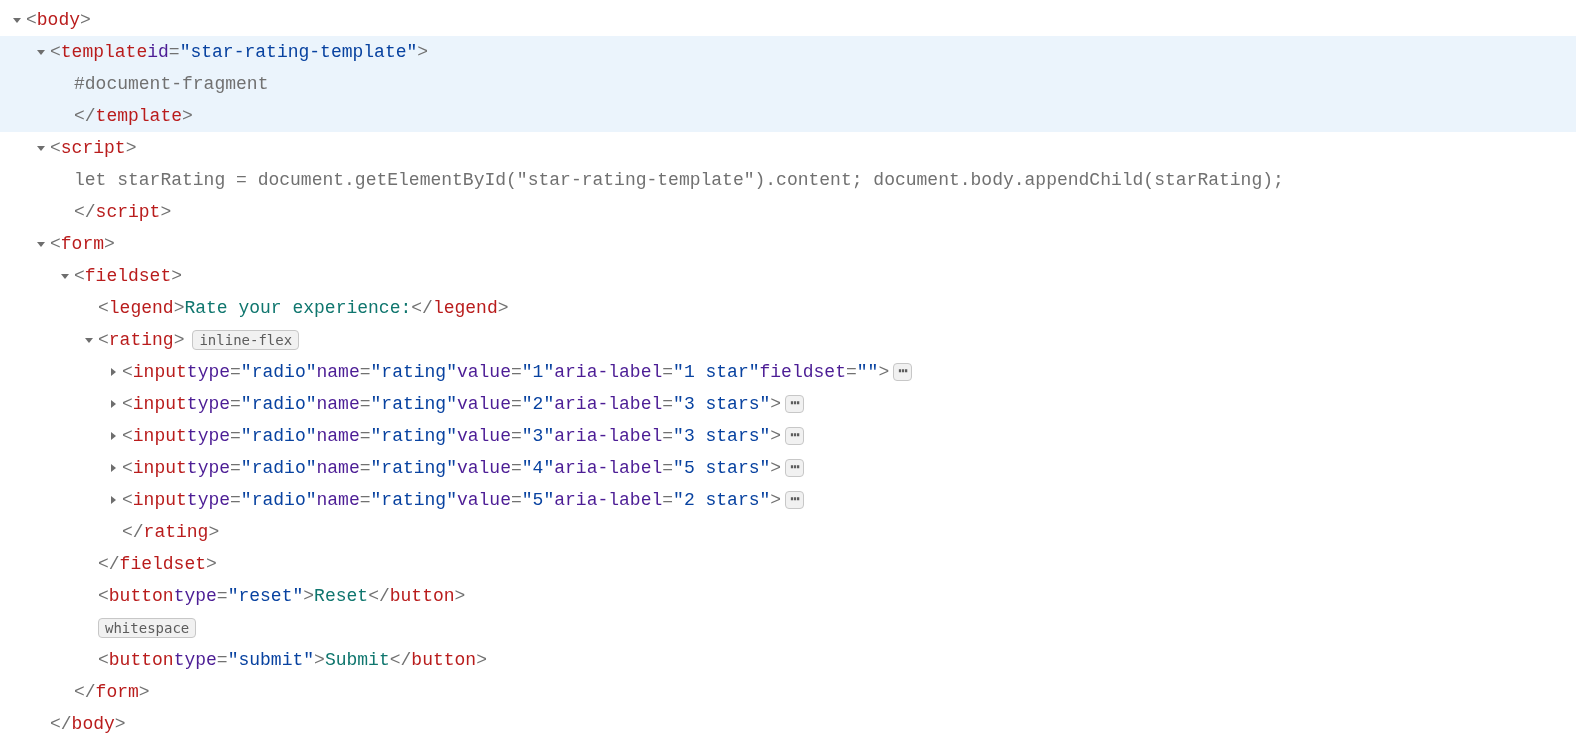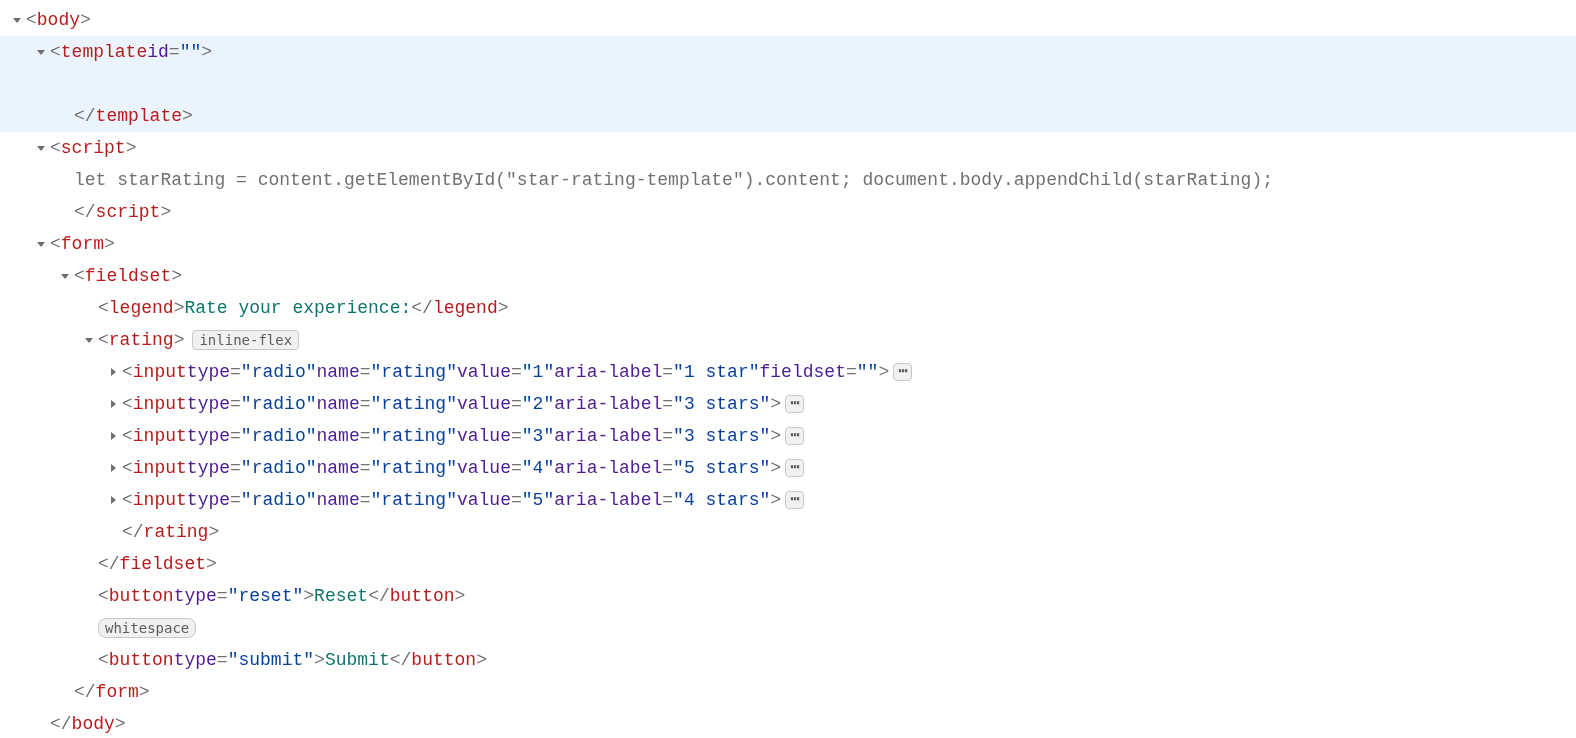--- a/index.html
+++ b/index.html
@@ -98,27 +98,31 @@
         <svg viewBox="0 0 10 10">
           <path d="M1 3 L9 3 L5 8 Z"></path>
         </svg>
       </span>
       <span class="content">
         <span class="pun">&lt;</span>
         <span class="tag">template</span> 
         <span class="attr-n">id</span>
         <span class="pun">=</span>
         <span class="attr-v">"</span>
+        <span class="attr-v">star-rating-template</span>
         <span class="attr-v">"</span>
         <span class="pun">&gt;</span>
       </span>
     </div>
     <div class="row highlight">
       <span class="indent" style="width: 48px;"></span>
       <span class="tw"></span>
+      <span class="content">
+        <span class="gray-text">#document-fragment</span>
+      </span>
     </div>
     <div class="row highlight">
       <span class="indent" style="width: 48px;"></span>
       <span class="tw"></span>
       <span class="content">
         <span class="pun">&lt;/</span>
         <span class="tag">template</span>
         <span class="pun">&gt;</span>
       </span>
     </div>
@@ -132,21 +136,21 @@
       <span class="content">
         <span class="pun">&lt;</span>
         <span class="tag">script</span>
         <span class="pun">&gt;</span>
       </span>
     </div>
     <div class="row">
       <span class="indent" style="width: 48px;"></span>
       <span class="tw"></span>
       <span class="content">
-        <span class="gray-text">let starRating = content.getElementById("star-rating-template").content; document.body.appendChild(starRating);</span>
+        <span class="gray-text">let starRating = document.getElementById("star-rating-template").content; document.body.appendChild(starRating);</span>
       </span>
     </div>
     <div class="row">
       <span class="indent" style="width: 48px;"></span>
       <span class="tw"></span>
       <span class="content">
         <span class="pun">&lt;/</span>
         <span class="tag">script</span>
         <span class="pun">&gt;</span>
       </span>
@@ -365,21 +369,21 @@
         <span class="attr-v">rating</span>
         <span class="attr-v">"</span> 
         <span class="attr-n">value</span>
         <span class="pun">=</span>
         <span class="attr-v">"</span>
         <span class="attr-v">5</span>
         <span class="attr-v">"</span> 
         <span class="attr-n">aria-label</span>
         <span class="pun">=</span>
         <span class="attr-v">"</span>
-        <span class="attr-v">4 stars</span>
+        <span class="attr-v">2 stars</span>
         <span class="attr-v">"</span>
         <span class="pun">&gt;</span>
         <span class="ellipsis-badge">⋯</span>
       </span>
     </div>
     <div class="row">
       <span class="indent" style="width: 96px;"></span>
       <span class="tw"></span>
       <span class="content">
         <span class="pun">&lt;/</span>
@@ -411,21 +415,21 @@
         <span class="text-node">Reset</span>
         <span class="pun">&lt;/</span>
         <span class="tag">button</span>
         <span class="pun">&gt;</span>
       </span>
     </div>
     <div class="row">
       <span class="indent" style="width: 72px;"></span>
       <span class="tw"></span>
       <span class="content">
-        <span class="pill" style="margin-left: 0px; border-radius: 8px;">whitespace</span>
+        <span class="pill" style="margin-left: 0px;">whitespace</span>
       </span>
     </div>
     <div class="row">
       <span class="indent" style="width: 72px;"></span>
       <span class="tw"></span>
       <span class="content">
         <span class="pun">&lt;</span>
         <span class="tag">button</span> 
         <span class="attr-n">type</span>
         <span class="pun">=</span>

